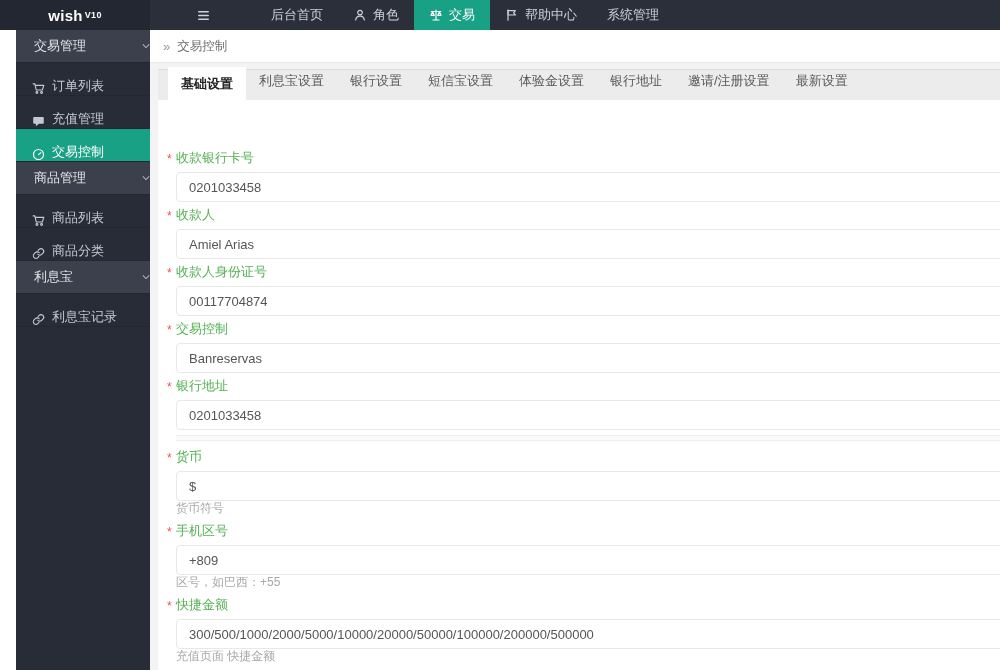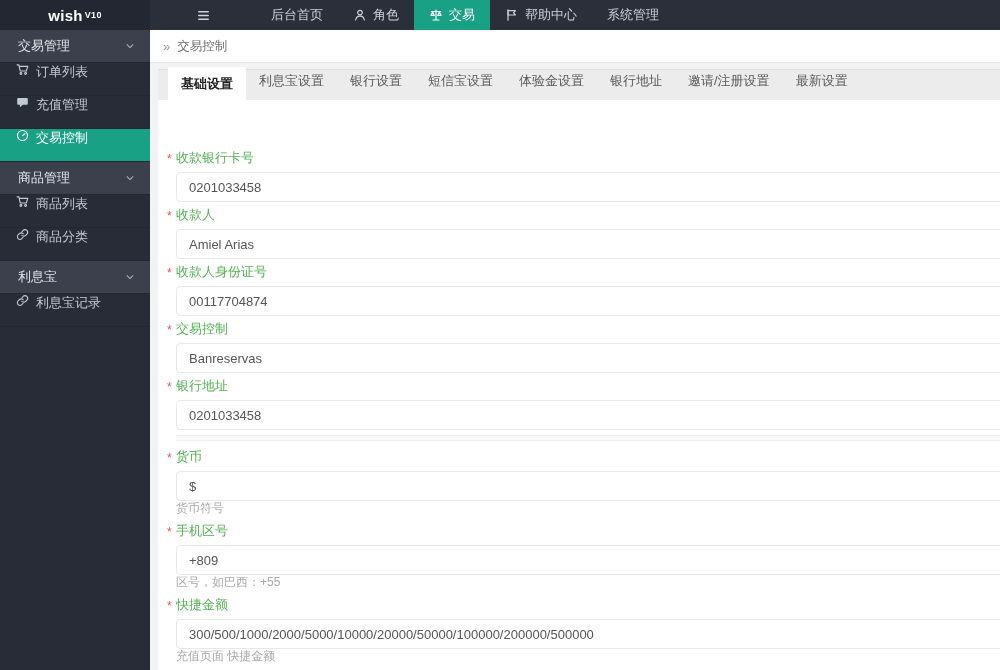--- a/index.html
+++ b/index.html
@@ -18,23 +18,23 @@
   
   .topbar{position:absolute;left:0;top:0;width:1000px;height:30px;background:var(--topbar-bg);display:flex;align-items:stretch;z-index:5;gap:32px;}
   .logo{width:150px;flex:none;background:var(--logo-bg);color:#fff;display:flex;align-items:center;justify-content:center;font-size:15px;font-weight:bold;letter-spacing:.3px;cursor:pointer;}
   .logo sup{font-size:9px;margin-left:2px;}
   .hamburger{width:42px;flex:none;display:flex;align-items:center;justify-content:center;color:#cfd3db;cursor:pointer;}
   .topnav{display:flex;align-items:stretch;}
   .nav-item{display:flex;align-items:center;gap:6px;padding:0 15px;color:#ccd0d9;font-size:13px;cursor:pointer;white-space:nowrap;}
   .nav-item.active{background:var(--accent);color:#fff;}
 
   
-  .sidebar{position:absolute;left:0;top:30px;width:150px;height:640px;background:var(--sidebar-bg);}
+  .sidebar{position:absolute;left:16px;top:30px;width:150px;height:640px;background:var(--sidebar-bg);}
   .sb-group-header{height:32px;display:flex;align-items:center;justify-content:space-between;padding:0 14px 0 18px;background:var(--group-bg);color:#e2e5ea;font-size:13px;border-bottom:1px solid var(--row-border);cursor:pointer;}
-  .sb-item{height:32px;display:flex;align-items:flex-start;gap:7px;padding:0 24px 0 16px;color:#c3c9d2;font-size:13px;background:var(--sidebar-bg);border-bottom:1px solid var(--row-border);cursor:pointer;}
+  .sb-item{height:32px;display:flex;align-items:flex-end;gap:7px;padding:0 24px 0 16px;color:#c3c9d2;font-size:13px;background:var(--sidebar-bg);border-bottom:1px solid var(--row-border);cursor:pointer;}
   .sb-item.active{background:var(--accent);color:#fff;}
   .sb-item .ic{flex:none;display:flex;}
   .sb-group-header .ic{flex:none;display:flex;color:#aab0bb;}
 
   
   .main{position:absolute;left:150px;top:30px;right:0;bottom:0;background:#f3f3f4;}
   .breadcrumb-bar{height:32px;background:#fff;border-bottom:1px solid #e7eaec;display:flex;align-items:center;gap:7px;padding-left:13px;color:#6b6b6b;font-size:12.5px;}
   .bc-sym{color:#999;font-size:13px;}
 
   .card{margin:6px 0 0 8px;background:#fff;min-height:601px;}

